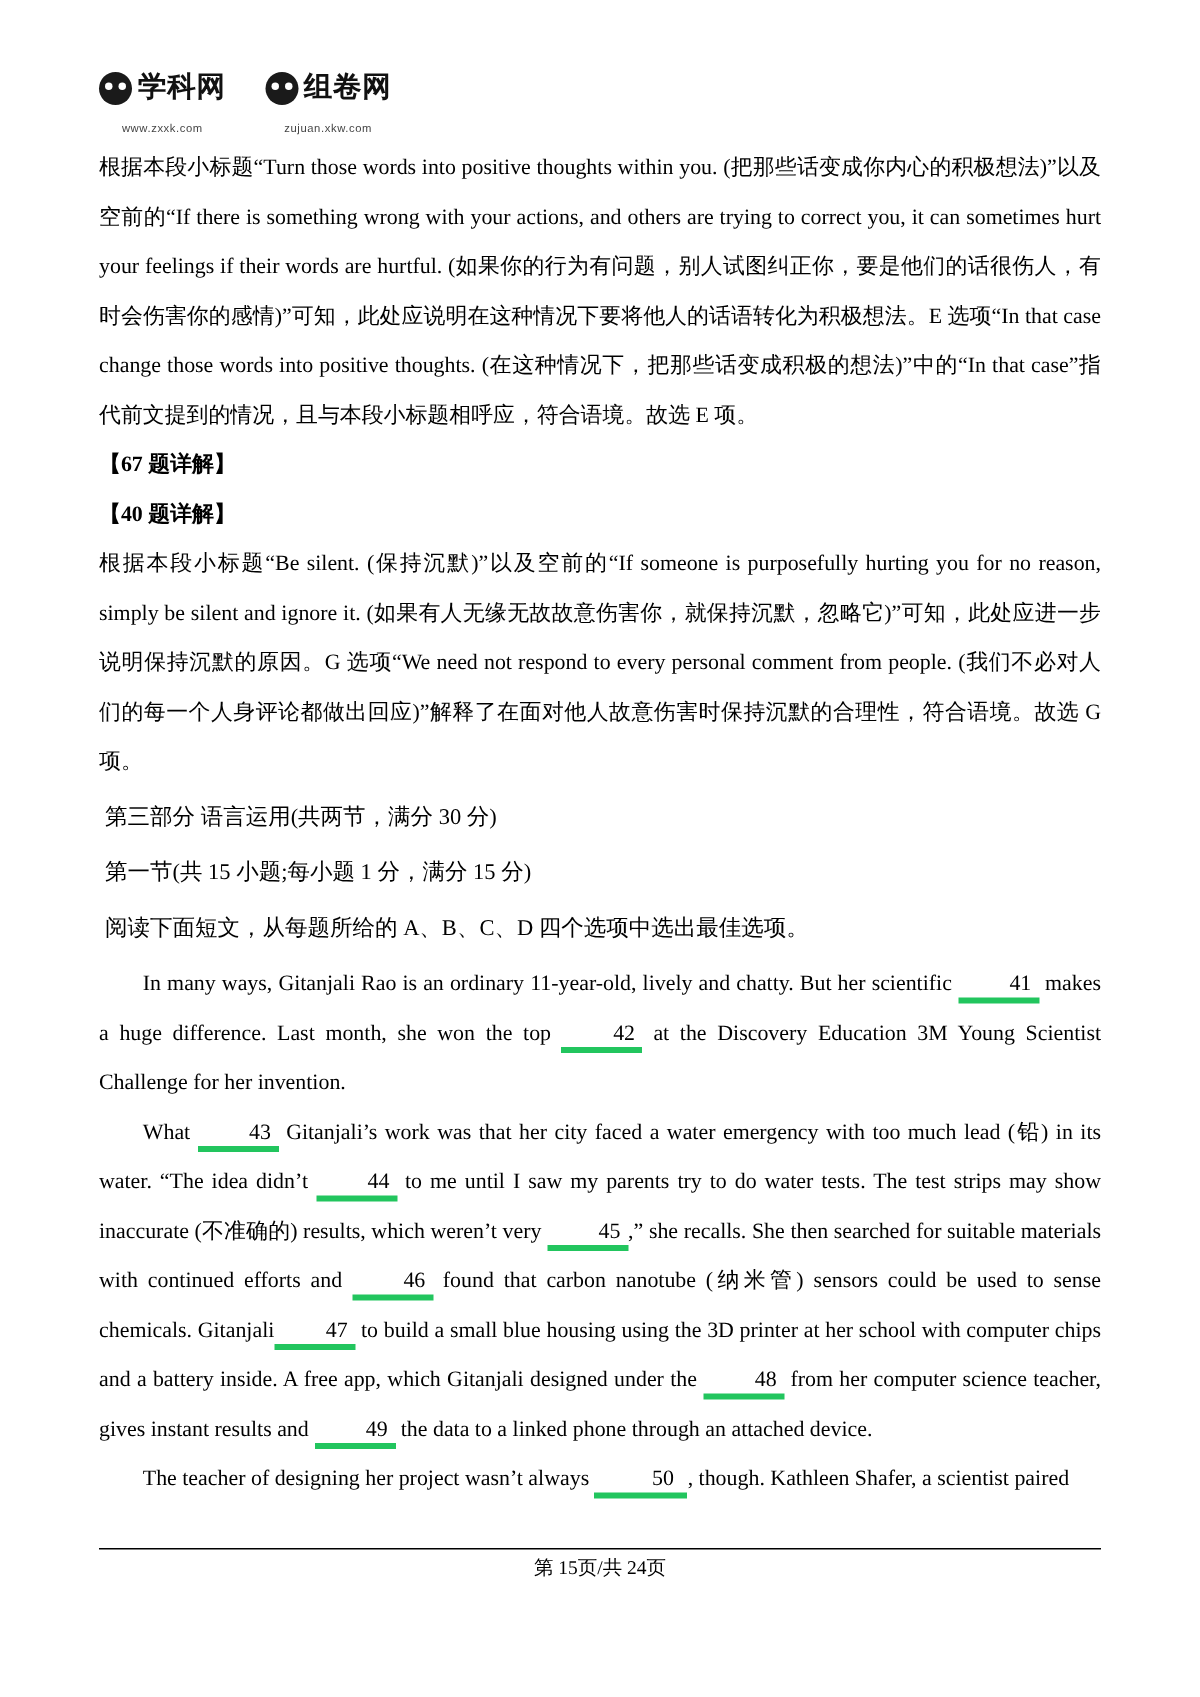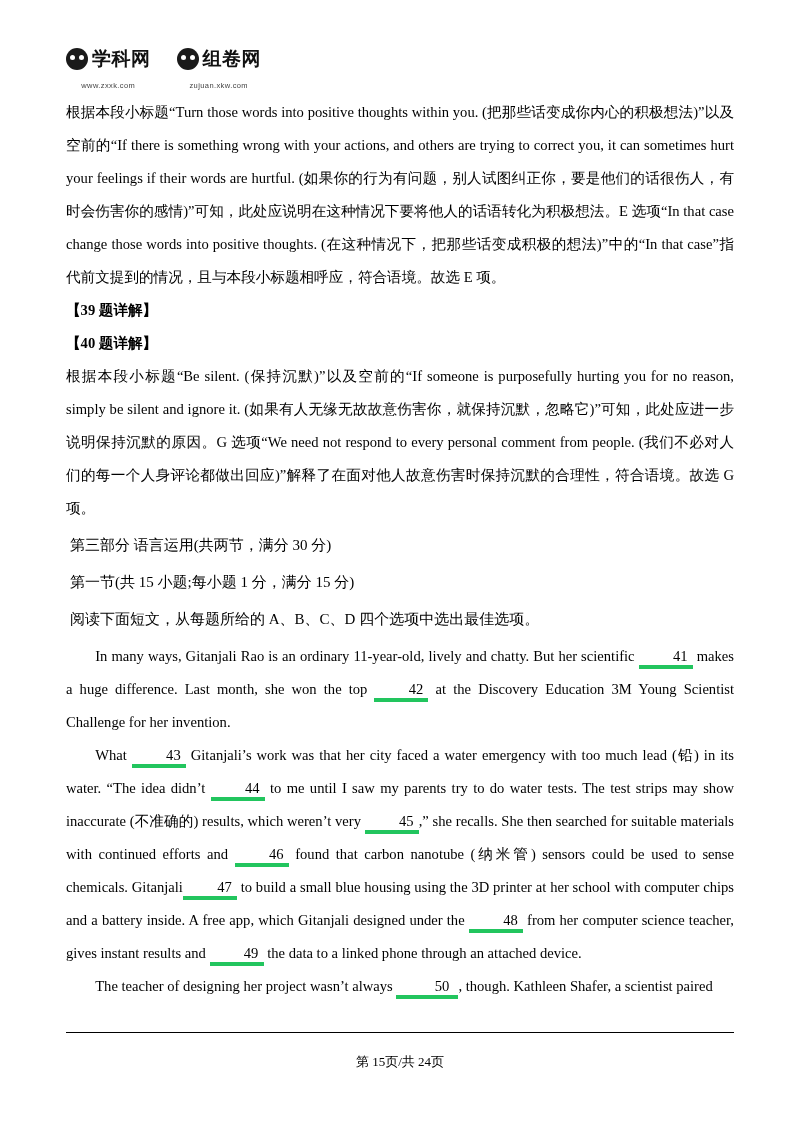--- a/index.html
+++ b/index.html
@@ -114,21 +114,21 @@
   }
   .blank.w-wide { min-width: 62px; }
 
   
   .footer {
     position: absolute;
     left: 66px;
     top: 1032px;
     width: 668px;
     border-top: 1px solid #000;
-    padding-top: 20px;
+    padding-top: 3px;
     font-size: 13px;
     font-family: "Liberation Serif", serif;
     text-align: center;
   }
 </style>
 </head>
 <body>
 
 <div class="page">
   <div class="content">
@@ -145,21 +145,21 @@
         <div class="logo-main">
           <span class="logo-mark"></span>
           <span class="logo-text">组卷网</span>
         </div>
         <div class="logo-url">zujuan.xkw.com</div>
       </div>
     </div>
 
     <p class="para">根据本段小标题“Turn those words into positive thoughts within you. (把那些话变成你内心的积极想法)”以及空前的“If there is something wrong with your actions, and others are trying to correct you, it can sometimes hurt your feelings if their words are hurtful. (如果你的行为有问题，别人试图纠正你，要是他们的话很伤人，有时会伤害你的感情)”可知，此处应说明在这种情况下要将他人的话语转化为积极想法。E 选项“In that case change those words into positive thoughts. (在这种情况下，把那些话变成积极的想法)”中的“In that case”指代前文提到的情况，且与本段小标题相呼应，符合语境。故选 E 项。</p>
 
-    <p class="sec-label">【39 题详解】</p>
+    <p class="sec-label">【67 题详解】</p>
 
     <p class="sec-label">【40 题详解】</p>
     <p class="para">根据本段小标题“Be silent. (保持沉默)”以及空前的“If someone is purposefully hurting you for no reason, simply be silent and ignore it. (如果有人无缘无故故意伤害你，就保持沉默，忽略它)”可知，此处应进一步说明保持沉默的原因。G 选项“We need not respond to every personal comment from people. (我们不必对人们的每一个人身评论都做出回应)”解释了在面对他人故意伤害时保持沉默的合理性，符合语境。故选 G 项。</p>
 
     <p class="heading-cn">第三部分 语言运用(共两节，满分 30 分)</p>
     <p class="heading-cn">第一节(共 15 小题;每小题 1 分，满分 15 分)</p>
     <p class="heading-cn">阅读下面短文，从每题所给的 A、B、C、D 四个选项中选出最佳选项。</p>
 
     <p class="para indent-en"><span>In many ways, Gitanjali Rao is an ordinary 11-year-old, lively and chatty. But her scientific </span><span class="blank">41</span><span> makes a huge difference. Last month, she won the top </span><span class="blank">42</span><span> at the Discovery Education 3M Young Scientist Challenge for her invention.</span></p>
 

